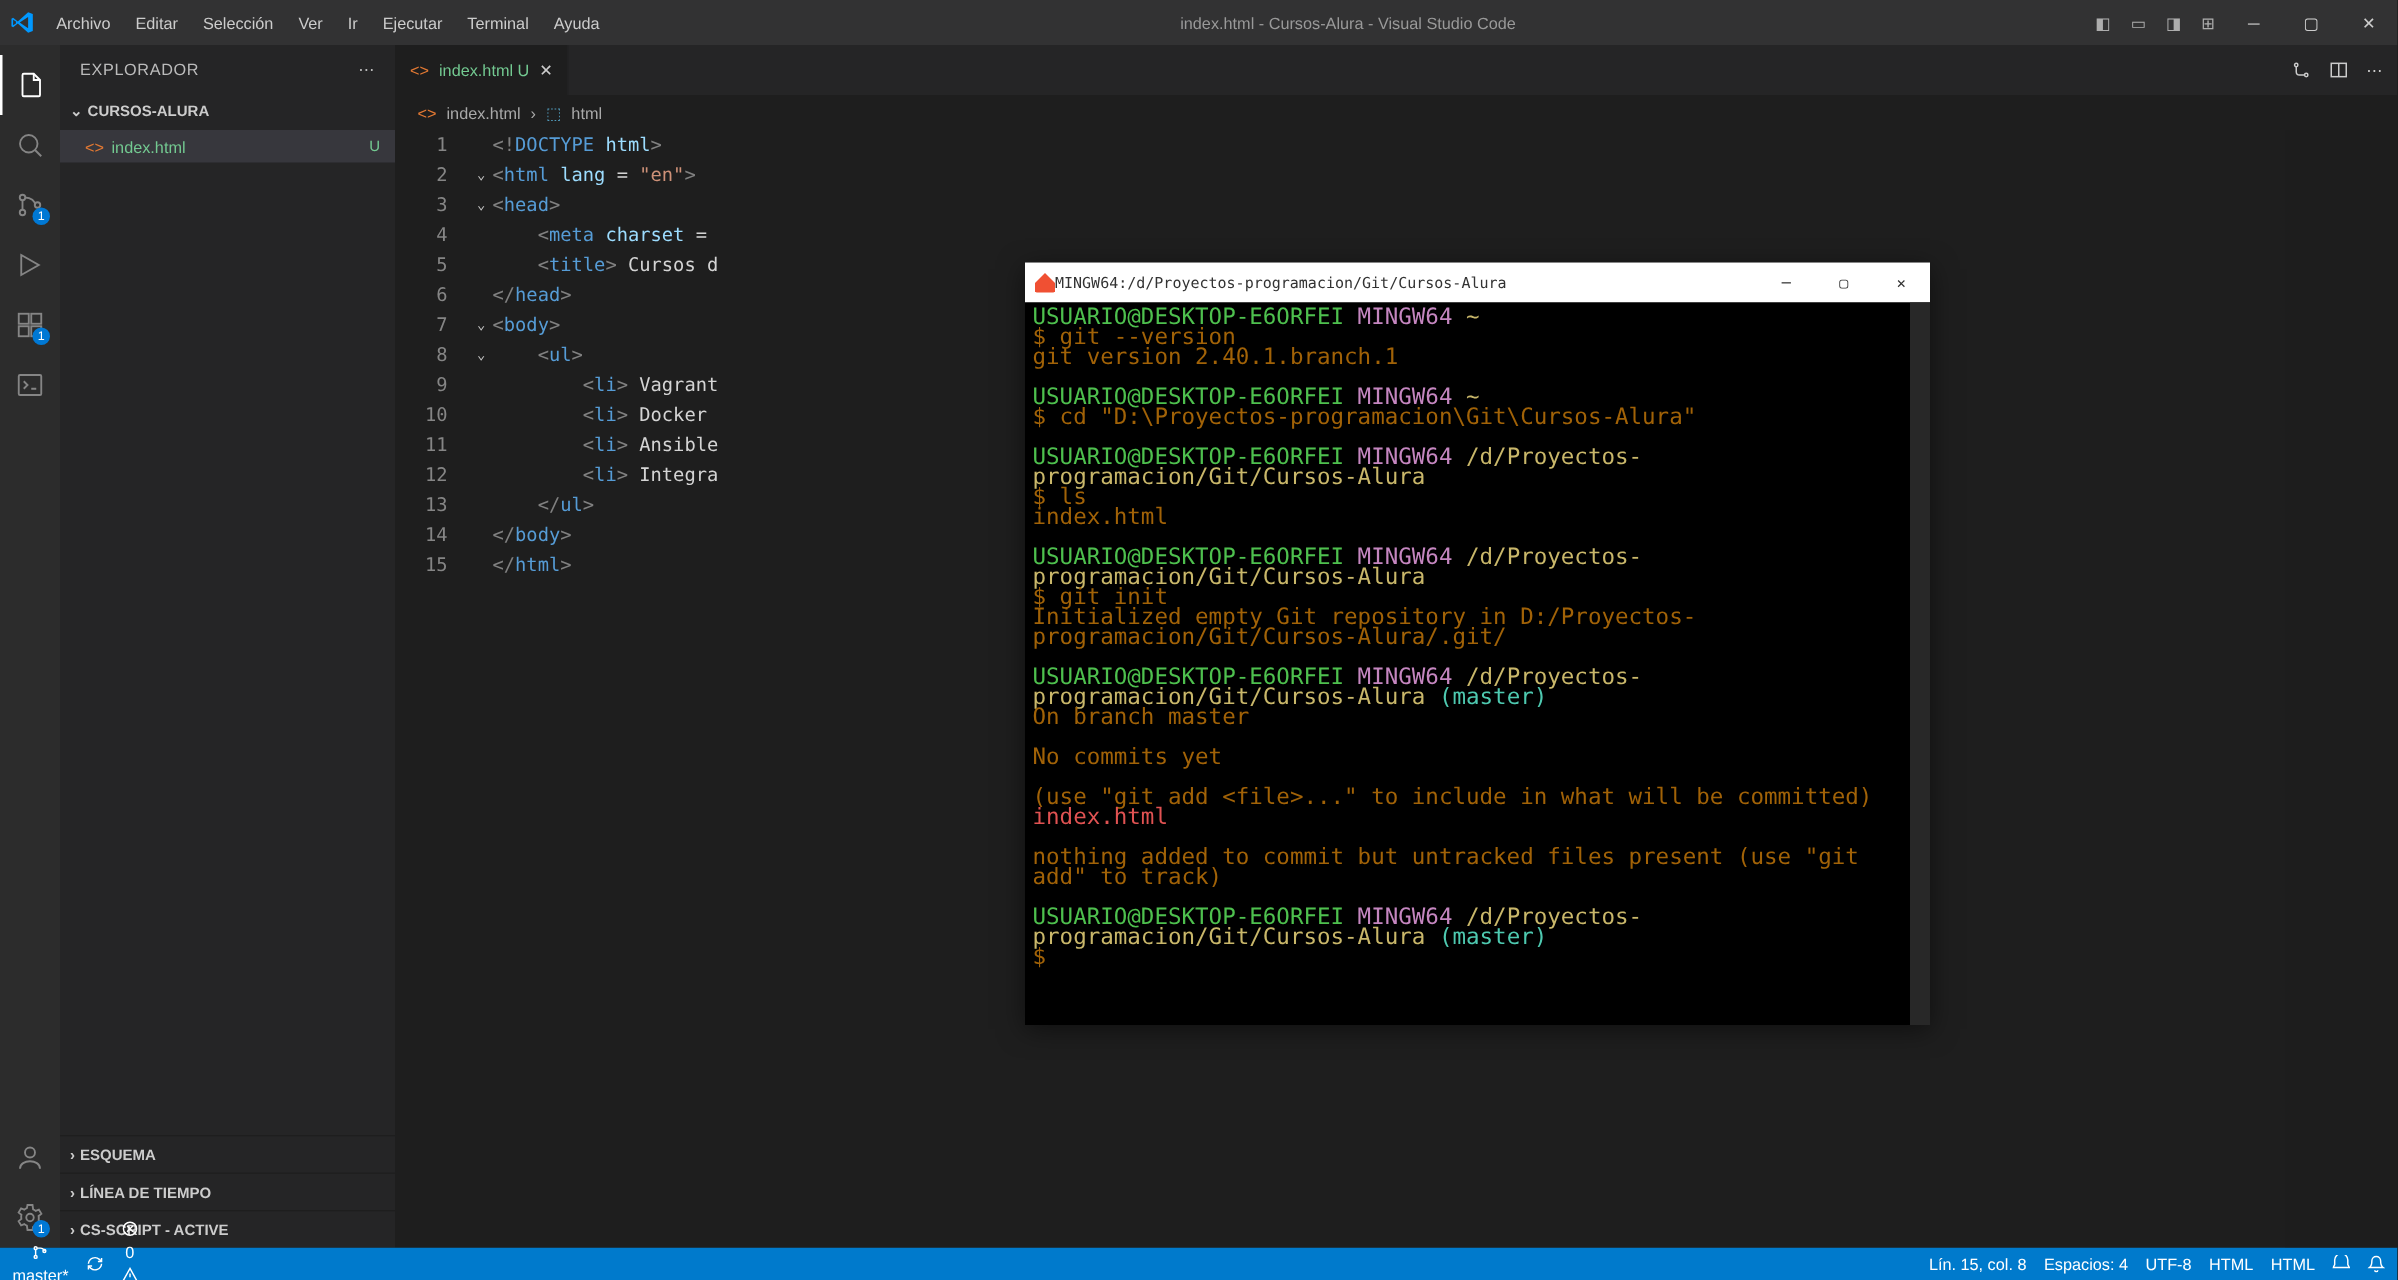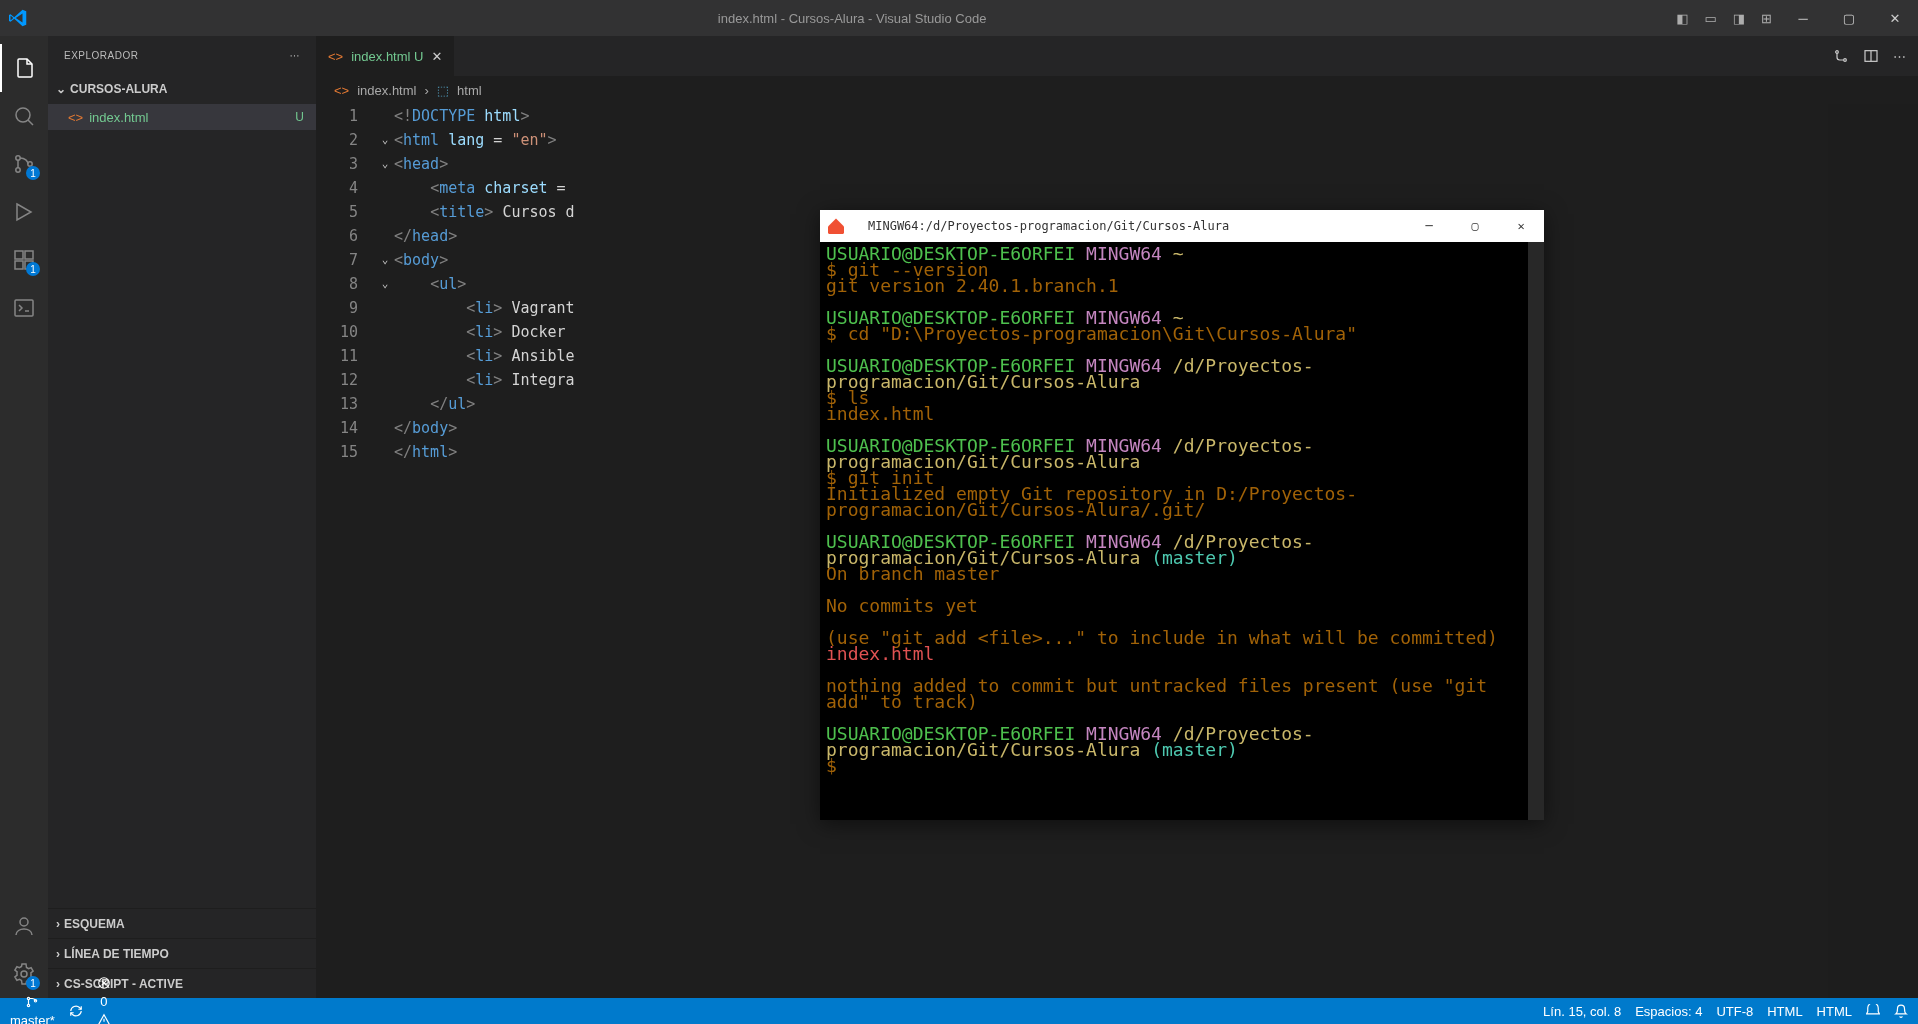--- a/index.html
+++ b/index.html
@@ -17,21 +17,21 @@
 
 
 .main { display: flex; height: calc(100% - 36px - 26px); }
 .activity-bar { width: 48px; background: #2c2c2c; display:flex; flex-direction:column; align-items:center; padding-top:8px; }
 .activity-bar .ab-item { width:48px; height:48px; display:flex; align-items:center; justify-content:center; color:#858585; position:relative; }
 .activity-bar .ab-item.active { color:#fff; border-left: 2px solid #fff; }
 .activity-bar .badge { position:absolute; bottom:8px; right:8px; background:#0078d4; color:#fff; border-radius:50%; width:14px; height:14px; font-size:10px; display:flex; align-items:center; justify-content:center; }
 .activity-bar .spacer { flex:1; }
 
 .sidebar { width: 268px; background: #252526; display:flex; flex-direction:column; }
-.sidebar-header { height:38px; display:flex; align-items:center; justify-content:space-between; padding: 0 16px; font-size:10px; letter-spacing:0.5px; color:#bbbbbb; }
+.sidebar-header { height:38px; display:flex; align-items:center; justify-content:space-between; padding: 0 16px; font-size:13px; letter-spacing:0.5px; color:#bbbbbb; }
 .sidebar-section { height:30px; display:flex; align-items:center; padding:0 8px; font-size:12px; font-weight:bold; color:#ccc; gap:4px; }
 .sidebar-section.collapsed { border-top:1px solid #1e1e1e; }
 .file-list { flex:1; }
 .file-item { height:26px; display:flex; align-items:center; padding-left:20px; gap:6px; background:#37373d; }
 .file-icon { color:#e37933; }
 .file-status { margin-left:auto; margin-right:12px; color:#73c991; font-size:12px; }
 .file-label { color:#73c991; }
 
 .editor-area { flex:1; background:#1e1e1e; display:flex; flex-direction:column; position:relative; }
 .tab-bar { height:40px; background:#252526; display:flex; align-items:stretch; }
@@ -52,21 +52,21 @@
 .c-brk { color:#808080; }
 .c-attr { color:#9cdcfe; }
 .c-str { color:#ce9178; }
 .c-txt { color:#d4d4d4; }
 .c-doctype { color:#569cd6; }
 
 .minimap { position:absolute; right:0; top:0; width:90px; height:100%; background:#1e1e1e; opacity:0.35; font-size:2px; padding:4px; line-height:3px; color:#d4d4d4; overflow:hidden; }
 
 
 .term-window { position:absolute; left:820px; top:210px; width:724px; height:610px; background:#000; box-shadow:0 4px 20px rgba(0,0,0,0.5); font-family:Consolas,monospace; display:flex; flex-direction:column; }
-.term-titlebar { height:32px; background:#fff; display:flex; align-items:center; padding-left:8px; gap:24px; color:#333; font-size:12px; }
+.term-titlebar { height:32px; background:#fff; display:flex; align-items:center; padding-left:8px; gap:0; color:#333; font-size:12px; }
 .term-titlebar .term-icon { width:16px; height:16px; }
 .term-controls { margin-left:auto; display:flex; }
 .term-btn { width:46px; height:32px; display:flex; align-items:center; justify-content:center; color:#333; }
 .term-body { flex:1; background:#000; padding:4px 6px; font-size:18px; line-height:16px; overflow:hidden; position:relative; color:#d4d4d4; }
 .term-scrollbar { position:absolute; right:0; top:0; width:16px; height:100%; background:#282828; }
 .t-user { color:#4ec04e; }
 .t-mingw { color:#c586c0; }
 .t-path { color:#c9b76a; }
 .t-branch { color:#4ec9b0; }
 .t-red { color:#e05252; }
@@ -80,20 +80,30 @@
 svg { display:block; }
 </style>
 </head>
 <body>
 
 <div class="titlebar">
   <div class="logo">
     <svg width="18" height="18" viewBox="0 0 24 24">
         <path fill="#0098ff" d="M23 3l-5-2L7 11 2 7 0 8v8l2 1 5-4 11 10 5-2V3zM5 13l-3 2v-6l3 2v2zm13 5L9 12l9-6v12z"></path>
       </svg>
+  </div>
+  <div class="menu">
+    <div class="menu-item">Archivo</div>
+    <div class="menu-item">Editar</div>
+    <div class="menu-item">Selección</div>
+    <div class="menu-item">Ver</div>
+    <div class="menu-item">Ir</div>
+    <div class="menu-item">Ejecutar</div>
+    <div class="menu-item">Terminal</div>
+    <div class="menu-item">Ayuda</div>
   </div>
   <div class="title">index.html - Cursos-Alura - Visual Studio Code</div>
   <div class="controls">
     <div class="layout-btn">◧</div>
     <div class="layout-btn">▭</div>
     <div class="layout-btn">◨</div>
     <div class="layout-btn">⊞</div>
     <div class="win-btn">─</div>
     <div class="win-btn">▢</div>
     <div class="win-btn">✕</div>

